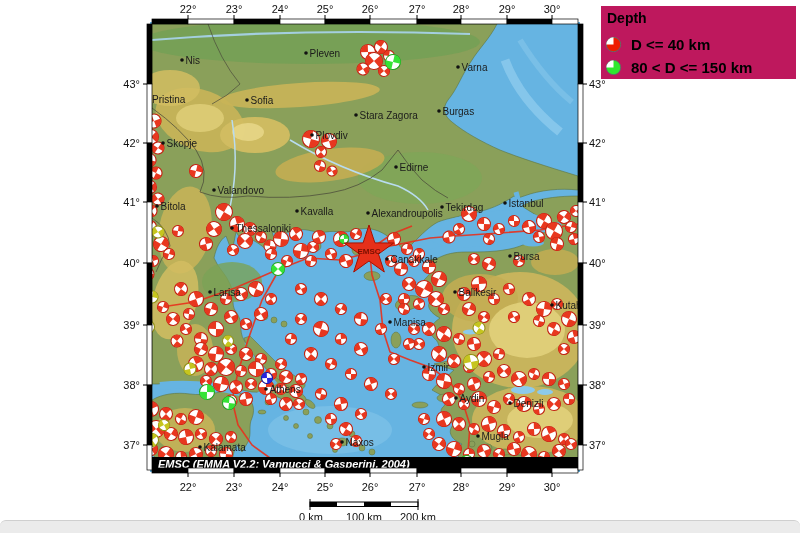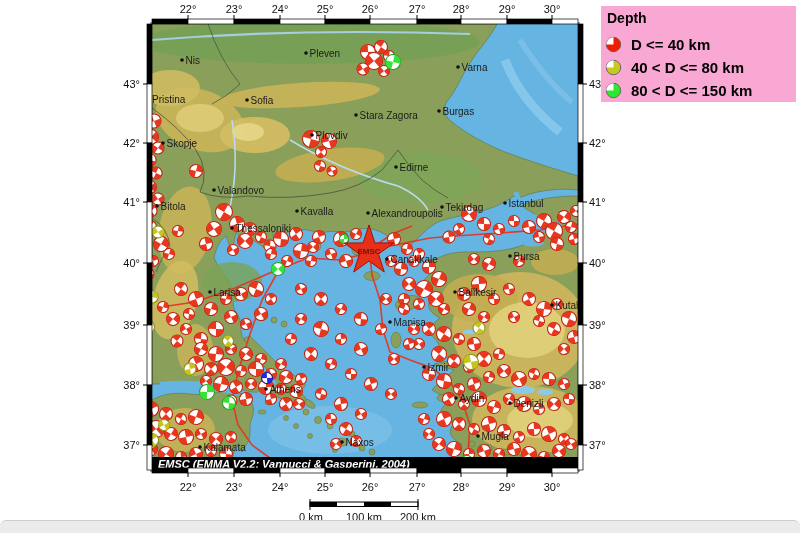--- a/index.html
+++ b/index.html
@@ -1,21 +1,21 @@
 <!DOCTYPE html>
 <html><head>
 <meta charset="utf-8">
 <style>
   html,body{margin:0;padding:0;background:#fff;}
   #screen{position:relative;width:800px;height:533px;background:#ffffff;overflow:hidden;
           font-family:"Liberation Sans",sans-serif;}
   #map-svg{position:absolute;left:0;top:0;}
   .axis-label{font-size:11px;fill:#111;}
   .city-label{font-size:10px;fill:#1b1b1b;}
-  #legend{position:absolute;left:601px;top:6px;width:195px;background:#f9a8d4;}
+  #legend{position:absolute;left:601px;top:6px;width:195px;background:#be185d;}
   #legend .legend-title{font-weight:bold;font-size:14px;color:#000;margin:4px 0 7px 6px;}
   .legend-row{display:flex;align-items:center;height:23px;}
   .legend-row svg{margin-left:4px;margin-right:9px;flex:0 0 auto;}
   .legend-row .legend-label{font-weight:bold;font-size:15px;color:#000;}
   #footer-strip{position:absolute;left:0;bottom:0;width:800px;height:12px;
                 background:#ebebeb;border-top:1px solid #cfcfcf;border-radius:6px 6px 0 0;}
 </style>
 </head>
 <body>
 
@@ -1412,29 +1412,20 @@
             <g transform="translate(8.5,8.5)">
               <circle r="7.2" fill="#ee1c00" stroke="#666" stroke-width="1"></circle>
               <path d="M0 0 L0 -7.2 A7.2 7.2 0 0 0 -7.2 0 Z" fill="#fff"></path>
             </g>
           </svg>
           <span class="legend-label">D &lt;= 40 km</span>
         </div>
         <div class="legend-row">
           <svg width="17" height="17">
             <g transform="translate(8.5,8.5)">
-              <circle r="7.2" fill="#c9c81e" stroke="#666" stroke-width="1"></circle>
-              <path d="M0 0 L0 -7.2 A7.2 7.2 0 0 0 -7.2 0 Z" fill="#fff"></path>
-            </g>
-          </svg>
-          <span class="legend-label">40 &lt; D &lt;= 80 km</span>
-        </div>
-        <div class="legend-row">
-          <svg width="17" height="17">
-            <g transform="translate(8.5,8.5)">
               <circle r="7.2" fill="#2ee82e" stroke="#666" stroke-width="1"></circle>
               <path d="M0 0 L0 -7.2 A7.2 7.2 0 0 0 -7.2 0 Z" fill="#fff"></path>
             </g>
           </svg>
           <span class="legend-label">80 &lt; D &lt;= 150 km</span>
         </div>
       </div>
 </div>
 
 <div id="footer-strip"></div>

